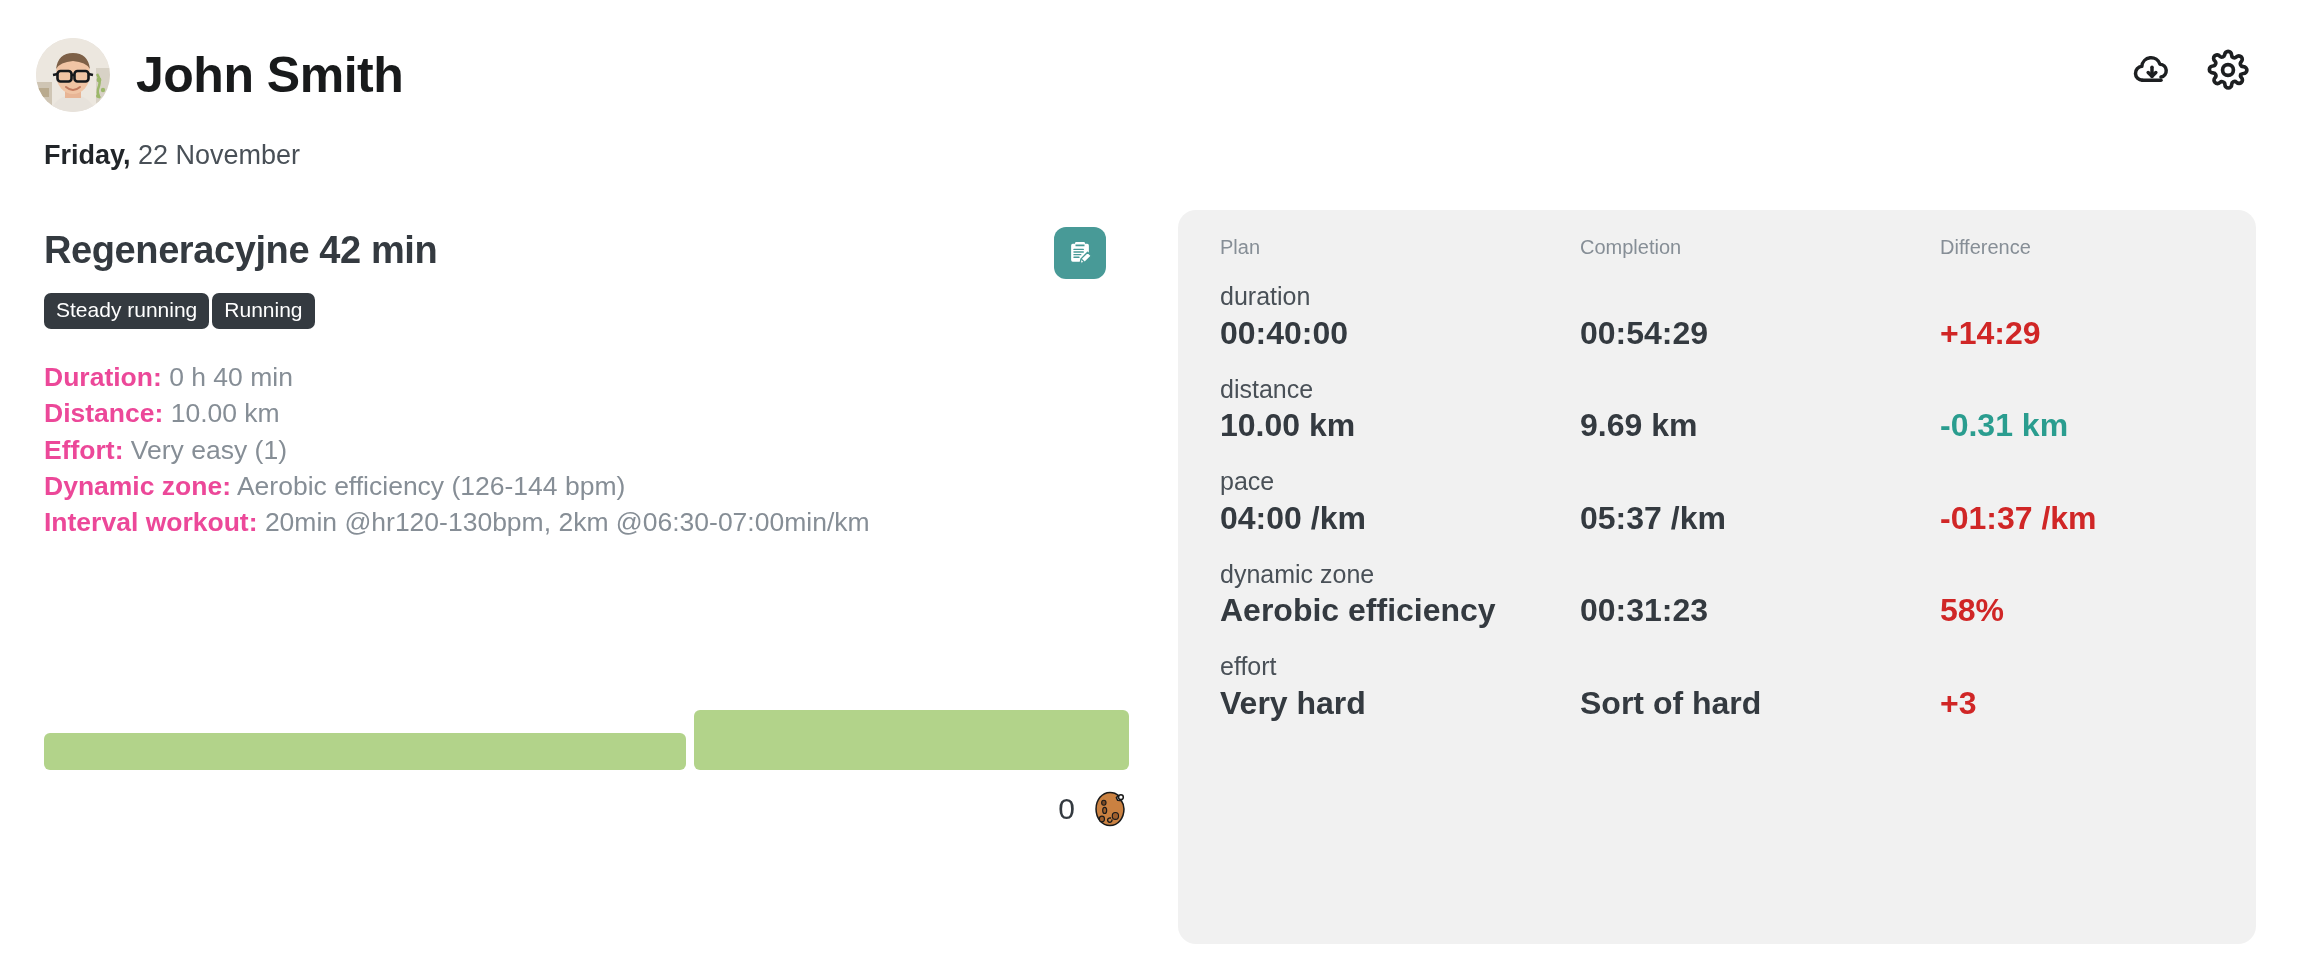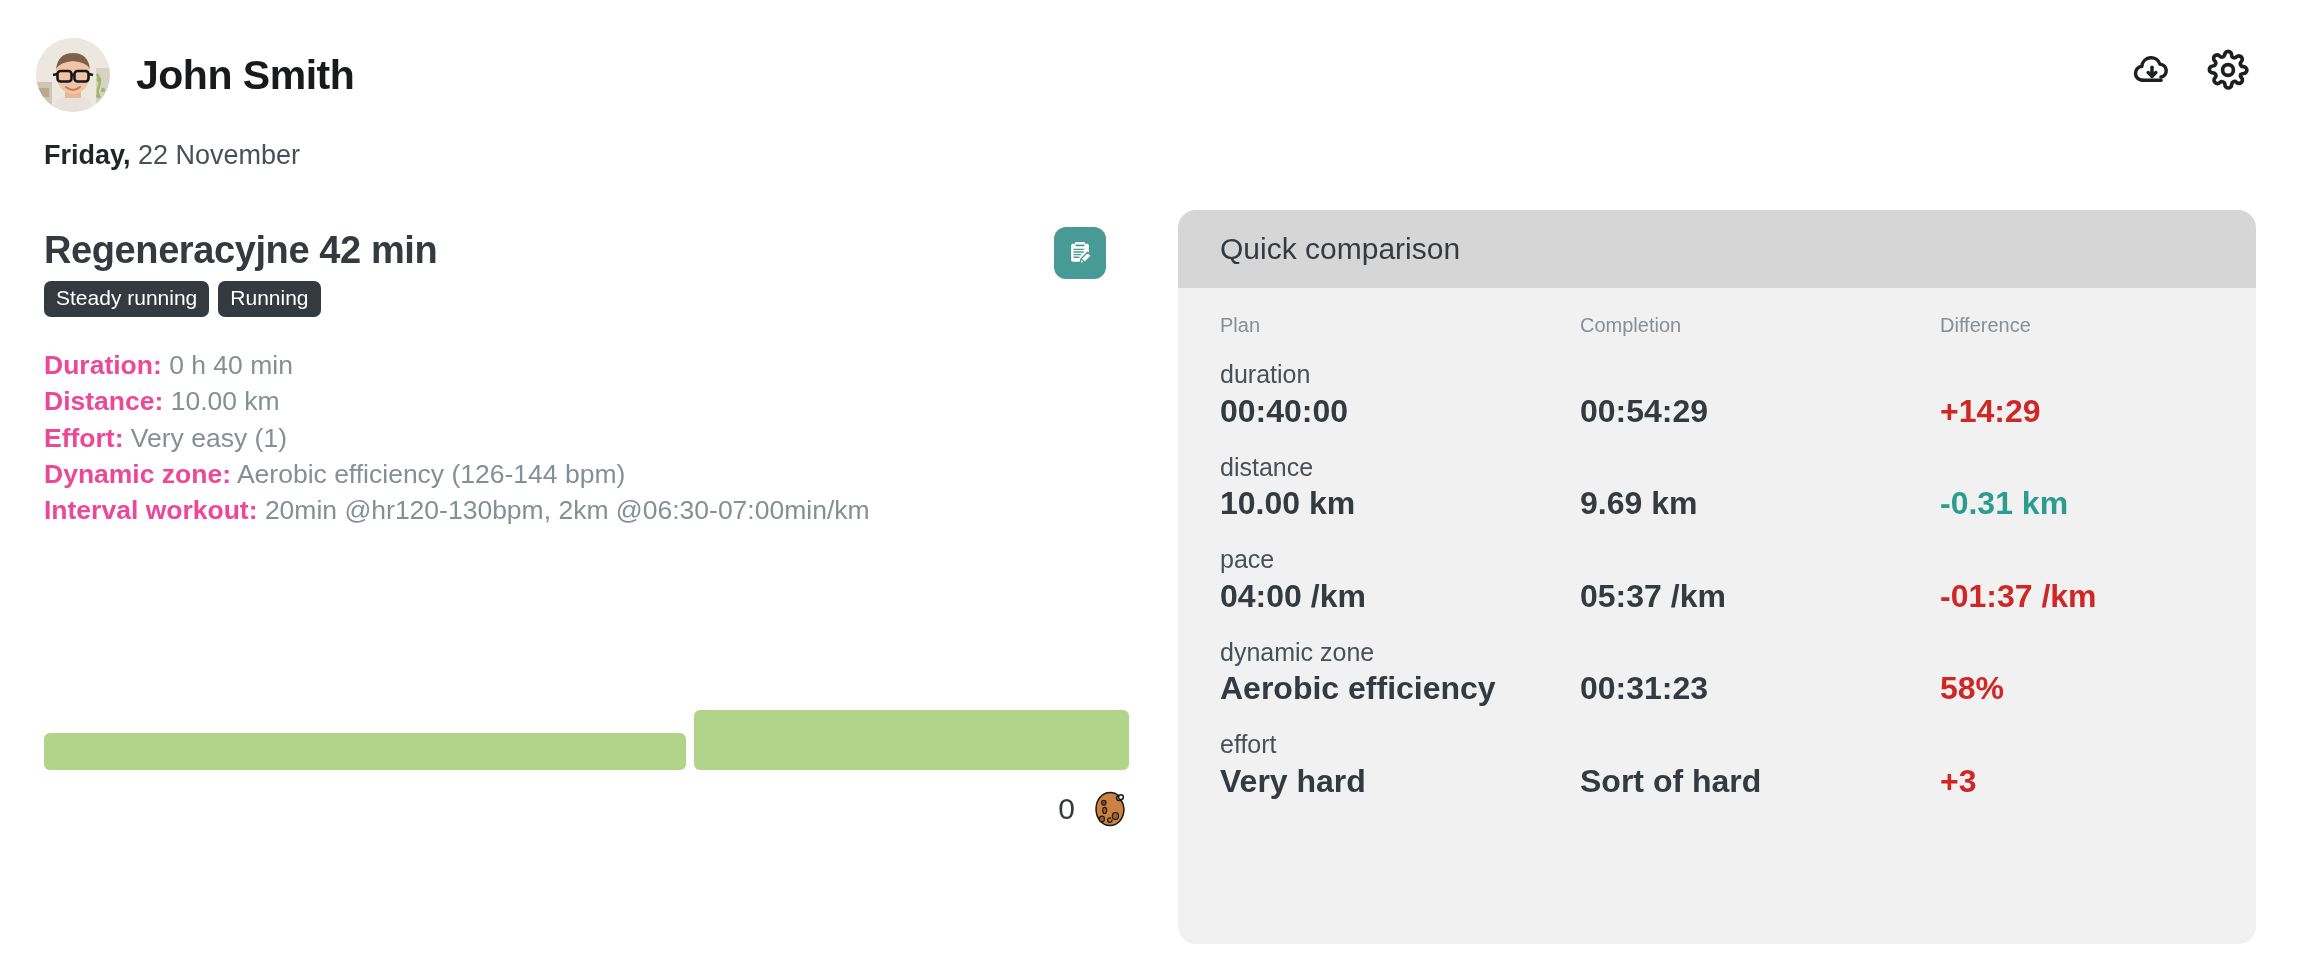--- a/index.html
+++ b/index.html
@@ -41,21 +41,21 @@
     height: 74px;
     border-radius: 50%;
     overflow: hidden;
     position: relative;
     background: #e8e2da;
     flex: none;
   }
   .avatar svg { display: block; width: 74px; height: 74px; }
 
   .user-name {
-    font-size: 41px;
+    font-size: 50px;
     font-weight: 700;
     color: #181a1b;
     letter-spacing: -0.5px;
     white-space: nowrap;
   }
 
   .date-line {
     position: absolute;
     left: 44px;
     top: 140px;
@@ -113,22 +113,22 @@
     align-items: center;
     justify-content: center;
     border: none;
     cursor: pointer;
     margin-top: 5px;
     margin-right: 28px;
   }
 
   .badges {
     display: flex;
-    gap: 9px;
-    margin-top: 2px;
+    gap: 3px;
+    margin-top: 14px;
   }
   .badge {
     background: #343a40;
     color: #ffffff;
     font-size: 21px;
     padding: 5px 12px 7px 12px;
     border-radius: 7px;
     white-space: nowrap;
     line-height: 1.15;
   }
@@ -376,23 +376,20 @@
         <ellipse cx="14.4" cy="21.5" rx="2.1" ry="3.2" fill="#a05f2c" stroke="#1a1a1a" stroke-width="1.2"></ellipse>
         <ellipse cx="11.5" cy="30.5" rx="2.7" ry="3" fill="#a05f2c" stroke="#1a1a1a" stroke-width="1.2"></ellipse>
         <ellipse cx="25.7" cy="27.3" rx="3.3" ry="3.6" fill="#a05f2c" stroke="#1a1a1a" stroke-width="1.2"></ellipse>
         <path d="M20.5 29.5a2.3 2.3 0 1 0 1.6 2" fill="none" stroke="#1a1a1a" stroke-width="1.5" stroke-linecap="round"></path>
         <circle cx="31.5" cy="7.5" r="2.5" fill="#ffffff" stroke="#1a1a1a" stroke-width="1.6"></circle>
       </svg>
     </span>
   </div>
 
   <div class="panel">
-    <div class="panel-head">
-      <span class="panel-head-title">Quick comparison</span>
-    </div>
 
     <div class="panel-body">
 
       <div class="col-heads">
         <span class="c1">Plan</span>
         <span class="c2">Completion</span>
         <span class="c3">Difference</span>
       </div>
 
       <div class="cmp-row">

